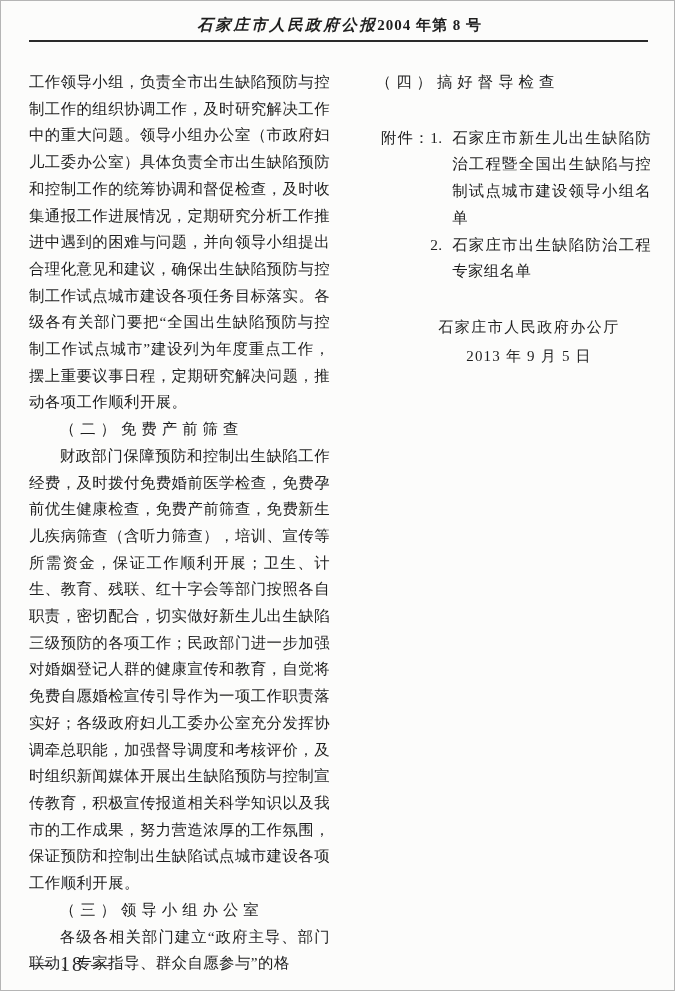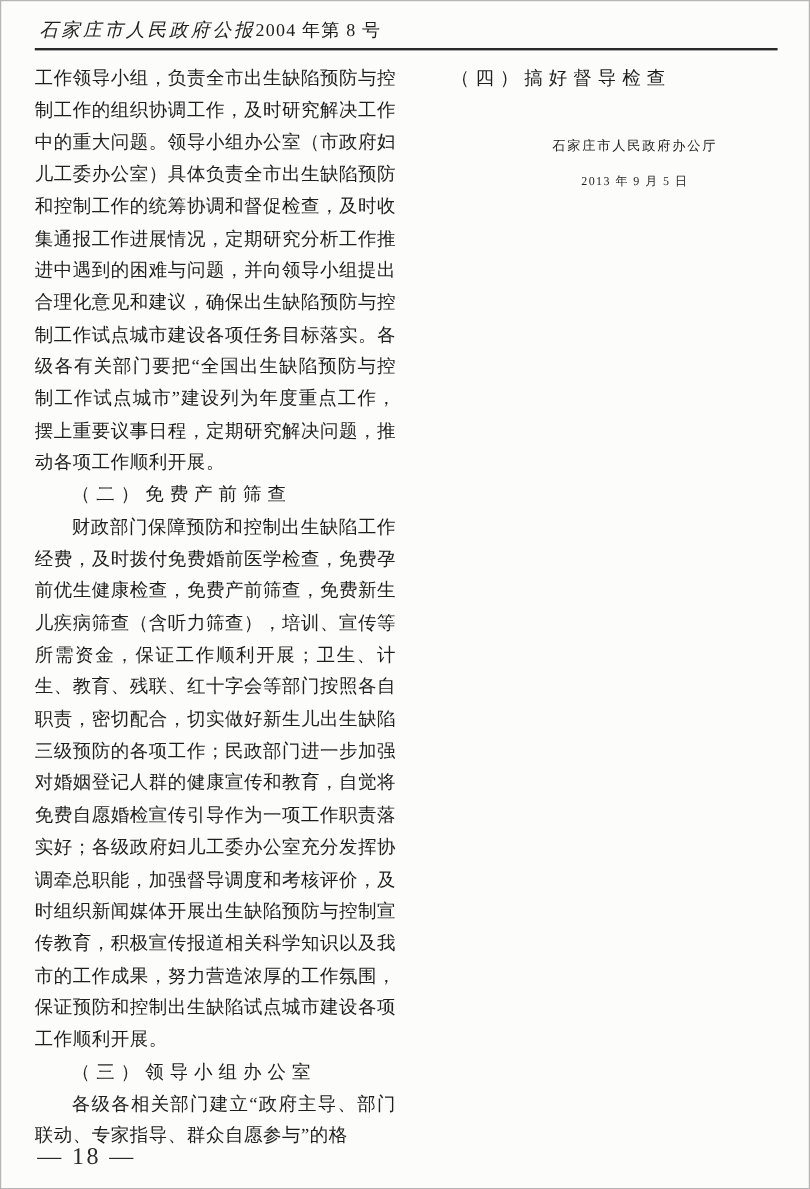--- a/index.html
+++ b/index.html
@@ -14,41 +14,42 @@
     box-sizing: border-box;
     background: #fcfcfb;
     border: 1px solid #b5b5b5;
     padding: 12px 26px 0 28px;
     overflow: hidden;
     font-family: "Liberation Serif", "DejaVu Serif", serif;
     color: #1e1e1e;
   }
   .masthead {
     display: flex;
-    justify-content: flex-start;
+    justify-content: center;
     align-items: baseline;
     padding: 2px 2px 0 4px;
     font-size: 15px;
+    font-weight: bold;
   }
   .masthead .pub-title {
     font-style: italic;
     letter-spacing: 2.5px;
     font-size: 15.5px;
   }
   .masthead .issue-no {
     letter-spacing: 1px;
   }
   .masthead-rule {
     border: none;
     border-top: 2px solid #2a2a2a;
     margin: 4px 0 0 0;
   }
   .columns {
     display: flex;
-    margin-top: 11px;
+    margin-top: 27px;
   }
   .col {
     font-size: 15.4px;
     line-height: 26.7px;
     text-align: justify;
     letter-spacing: 0.45px;
   }
   .col-left  { width: 301px; margin-right: 15px; flex: none; }
   .col-right { width: 304px; flex: none; }
   .para { margin: 0; }
@@ -78,26 +79,26 @@
     width: 199px;
     text-align: justify;
     letter-spacing: 0.45px;
   }
   .signature {
     margin-top: 28px;
     margin-left: 64px;
     text-align: center;
   }
   .sig-org {
-    font-size: 11px;
+    font-size: 15px;
     letter-spacing: 1.5px;
     line-height: 29px;
   }
   .sig-date {
-    font-size: 10px;
+    font-size: 15px;
     letter-spacing: 1.2px;
     line-height: 29px;
   }
   .page-footer {
     position: absolute;
     left: 30px;
     bottom: 14px;
     font-size: 20px;
     letter-spacing: 2px;
     color: #2a2a2a;
@@ -120,20 +121,33 @@
       <p class="para cont">工作领导小组，负责全市出生缺陷预防与控制工作的组织协调工作，及时研究解决工作中的重大问题。领导小组办公室（市政府妇儿工委办公室）具体负责全市出生缺陷预防和控制工作的统筹协调和督促检查，及时收集通报工作进展情况，定期研究分析工作推进中遇到的困难与问题，并向领导小组提出合理化意见和建议，确保出生缺陷预防与控制工作试点城市建设各项任务目标落实。各级各有关部门要把“全国出生缺陷预防与控制工作试点城市”建设列为年度重点工作，摆上重要议事日程，定期研究解决问题，推动各项工作顺利开展。</p>
       <p class="para heading">（二）免费产前筛查</p>
       <p class="para body">财政部门保障预防和控制出生缺陷工作经费，及时拨付免费婚前医学检查，免费孕前优生健康检查，免费产前筛查，免费新生儿疾病筛查（含听力筛查），培训、宣传等所需资金，保证工作顺利开展；卫生、计生、教育、残联、红十字会等部门按照各自职责，密切配合，切实做好新生儿出生缺陷三级预防的各项工作；民政部门进一步加强对婚姻登记人群的健康宣传和教育，自觉将免费自愿婚检宣传引导作为一项工作职责落实好；各级政府妇儿工委办公室充分发挥协调牵总职能，加强督导调度和考核评价，及时组织新闻媒体开展出生缺陷预防与控制宣传教育，积极宣传报道相关科学知识以及我市的工作成果，努力营造浓厚的工作氛围，保证预防和控制出生缺陷试点城市建设各项工作顺利开展。</p>
       <p class="para heading">（三）领导小组办公室</p>
       <p class="para body">各级各相关部门建立“政府主导、部门联动、专家指导、群众自愿参与”的格</p>
     </div>
 
     <div class="col col-right">
       <p class="para heading">（四）搞好督导检查</p>
 
+      <div class="attach">
+        <span class="attach-label">附件：</span>
+        <div class="attach-items">
+          <div class="attach-item">
+            <span class="attach-num">1.</span>
+            <span class="attach-text">石家庄市新生儿出生缺陷防治工程暨全国出生缺陷与控制试点城市建设领导小组名单</span>
+          </div>
+          <div class="attach-item">
+            <span class="attach-num">2.</span>
+            <span class="attach-text">石家庄市出生缺陷防治工程专家组名单</span>
+          </div>
+        </div>
+      </div>
 
       <div class="signature">
         <div class="sig-org">石家庄市人民政府办公厅</div>
         <div class="sig-date">2013 年 9 月 5 日</div>
       </div>
     </div>
 
   </div>
 
   <div class="page-footer">— 18 —</div>

